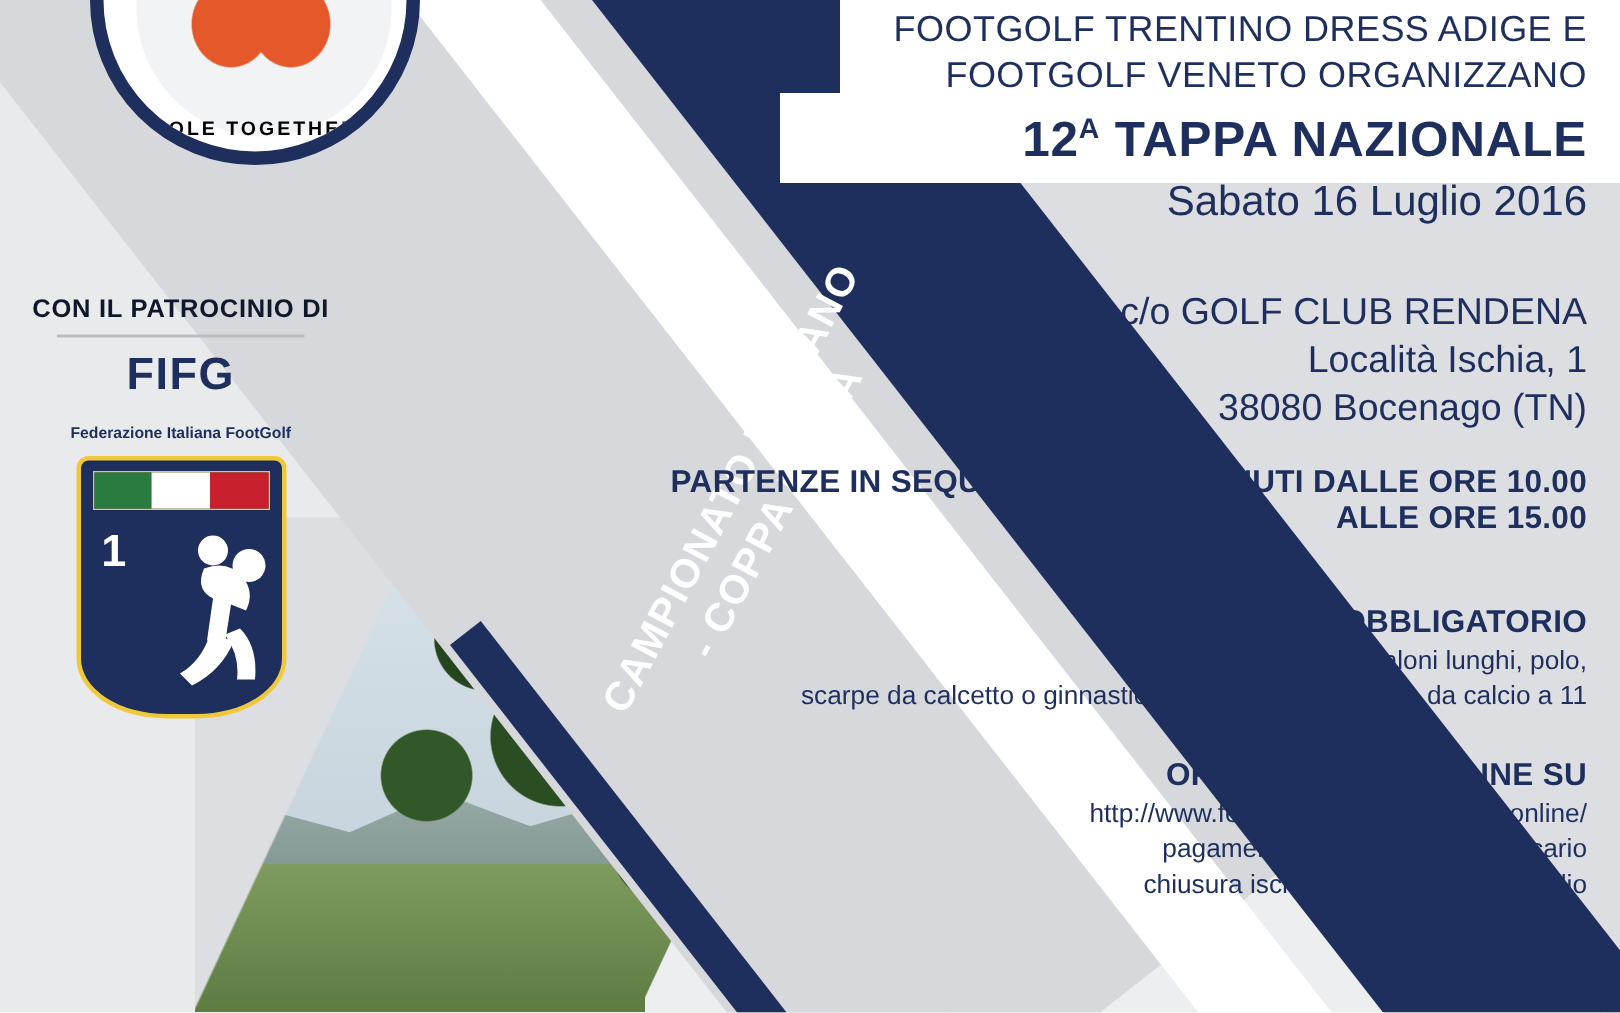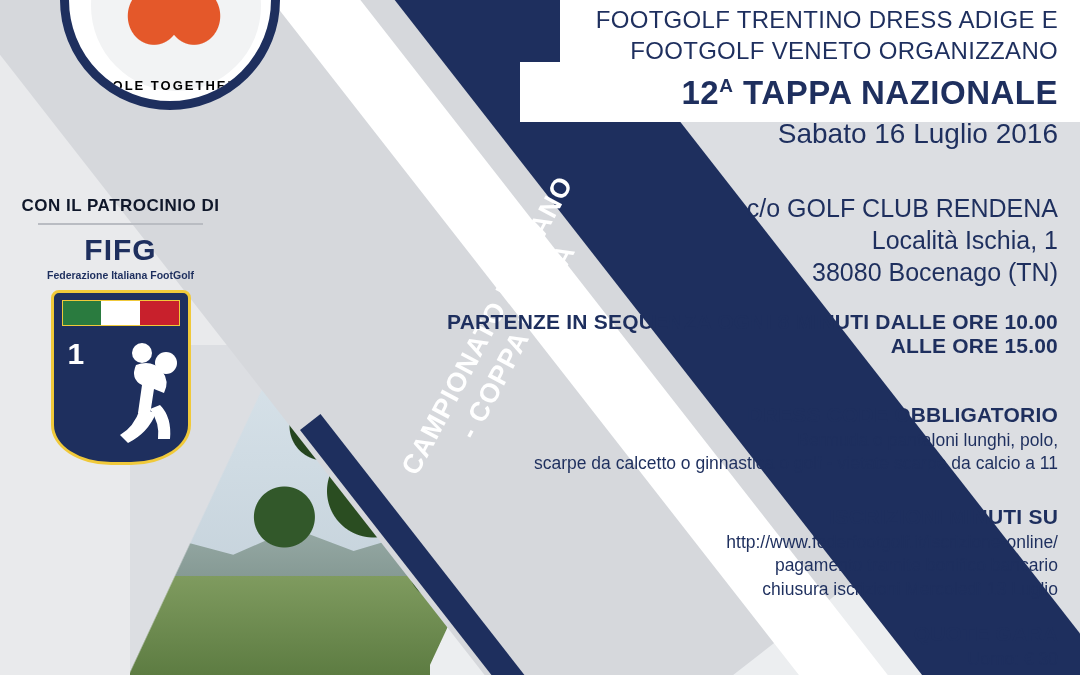--- a/index.html
+++ b/index.html
@@ -223,21 +223,21 @@
   .fifg-name {
     font-size: 30px;
     font-weight: bold;
     letter-spacing: 1px;
     color: #1e2f5e;
   }
   .fifg-sub {
     font-size: 10.5px;
     font-weight: bold;
     color: #1e2f5e;
-    margin-top: 2px;
+    margin-top: 16px;
   }
   .fifg-shield {
     position: relative;
     width: 140px;
     height: 175px;
     margin: 9px auto 0;
     background: #1e2f5e;
     border: 3px solid #f0c93a;
     box-sizing: border-box;
     border-radius: 8px 8px 60px 60px / 8px 8px 40px 40px;
@@ -402,21 +402,21 @@
 
   <div class="rc blk sec-dress">
     <div class="hd">DRESS CODE OBBLIGATORIO</div>
     <div class="bd">
       <div>Bermuda o pantaloni lunghi, polo,</div>
       <div>scarpe da calcetto o ginnastica o golf - vietate scarpe da calcio a 11</div>
     </div>
   </div>
 
   <div class="rc blk sec-iscrizioni">
-    <div class="hd">ISCRIZIONI MINUTI SU</div>
+    <div class="hd">ORGANIZZANO ONLINE SU</div>
     <div class="bd">
       <div>http://www.federfootgolf.it/iscrizione-online/</div>
       <div>pagamento tramite bonifico bancario</div>
       <div>chiusura iscrizioni Mercoledì 13 Luglio</div>
     </div>
   </div>
 
   <div class="rc blk sec-quote">
     <div class="hd">QUOTE GARA</div>
     <div class="bd">

